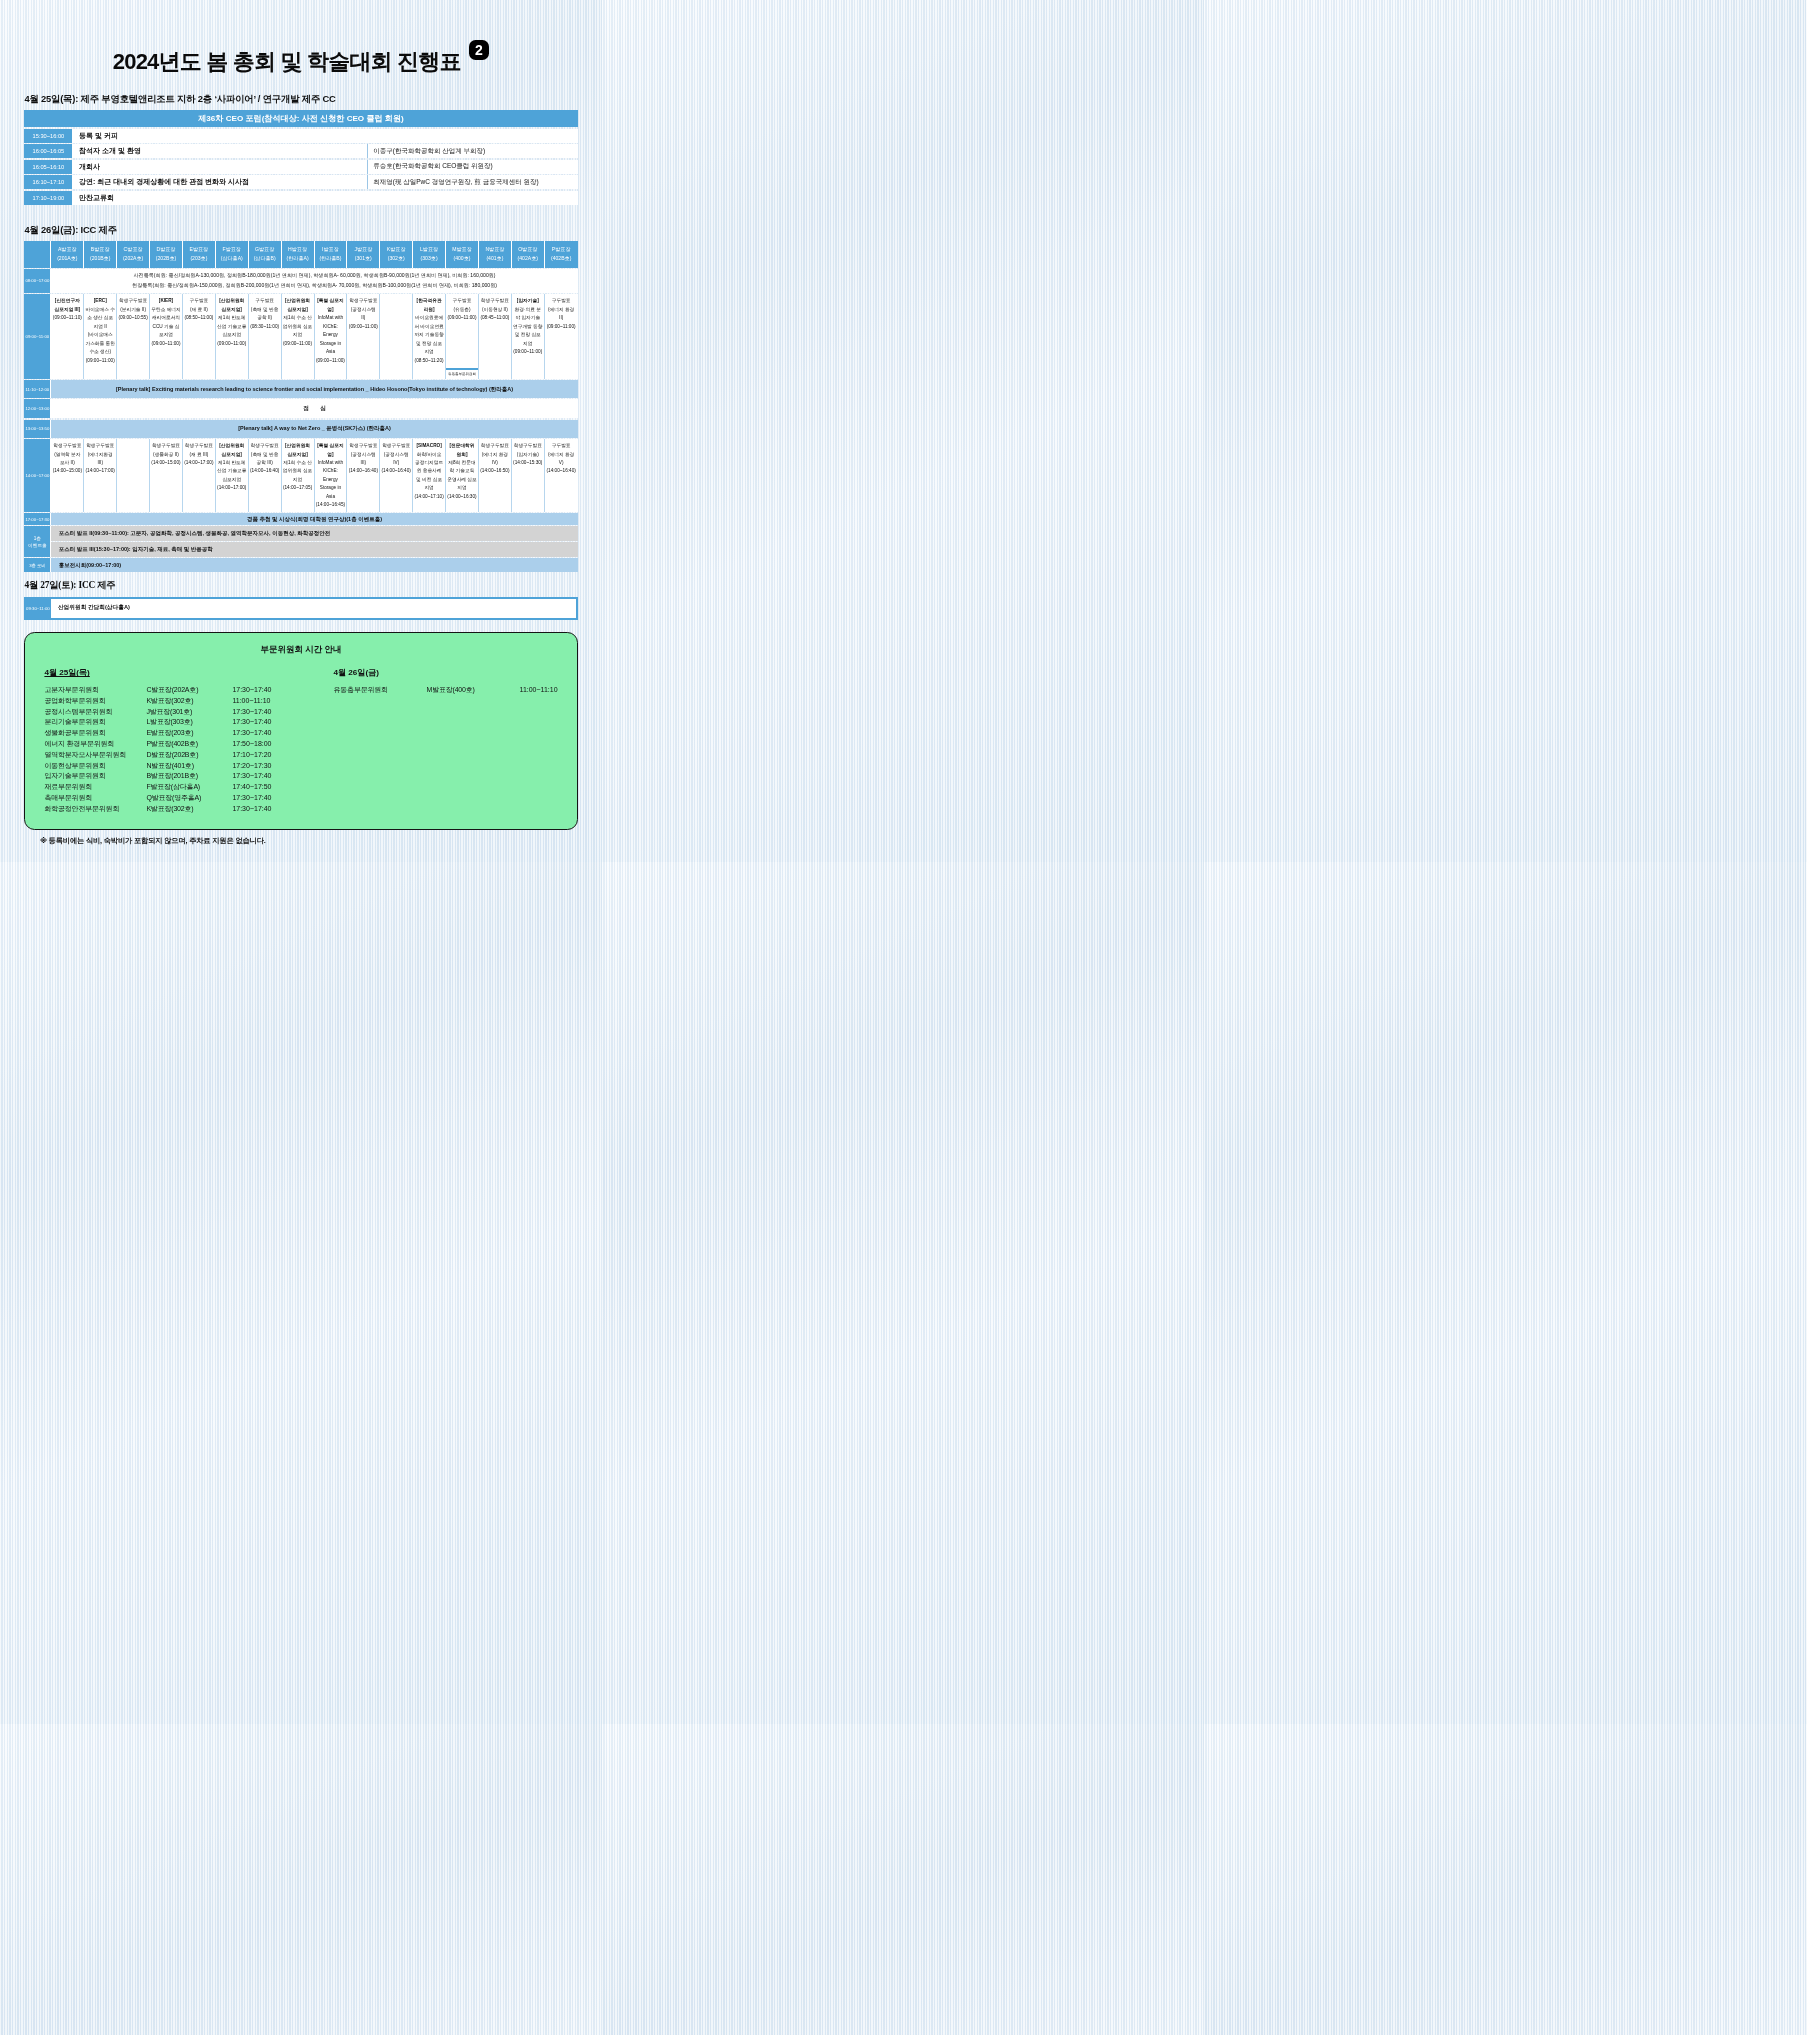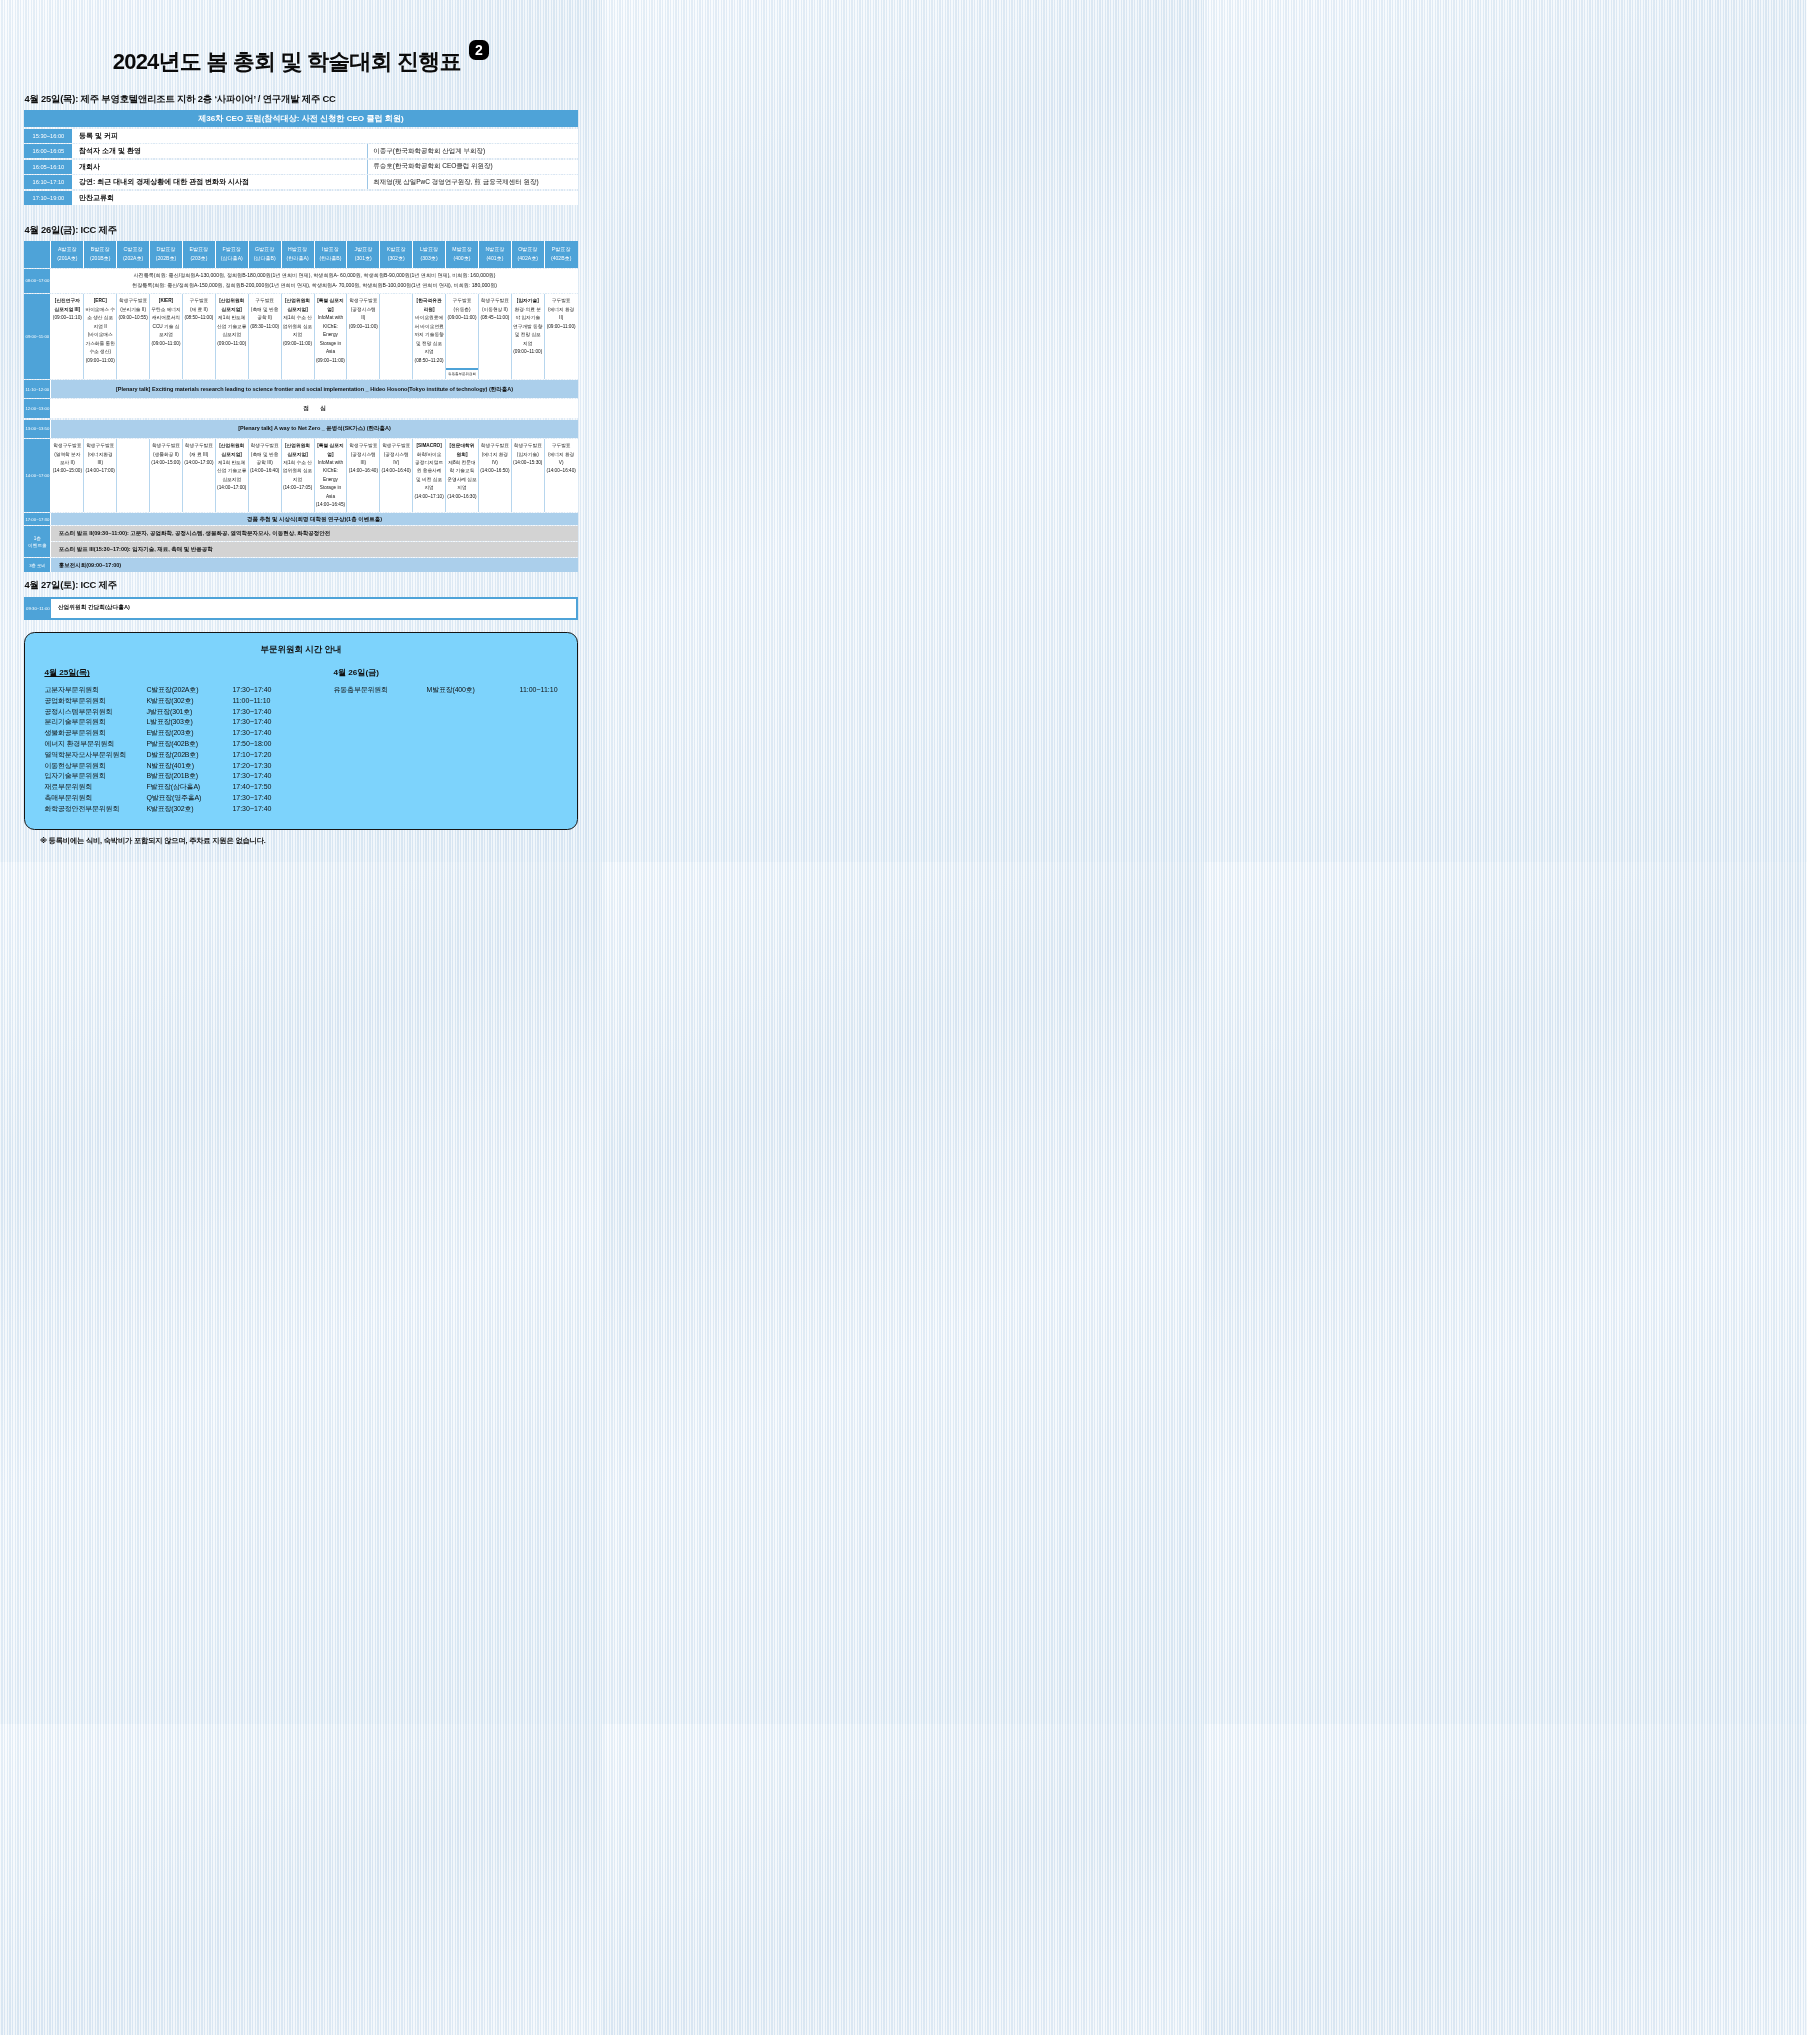--- a/index.html
+++ b/index.html
@@ -81,21 +81,21 @@
   .lobby-cell{background:var(--lb);font-weight:700;font-size:5.5px;display:flex;align-items:center;
     padding:2.4px 7.3px;min-height:14px;}
 
   
   .day3-table{display:grid;grid-template-columns:var(--tcol) 1fr;background:var(--blue);
     padding:2px 2px 2px 0;min-height:23px;margin-bottom:4.1px;}
   .day3-time{color:#fff;font-size:4.3px;display:flex;align-items:center;justify-content:center;text-align:center;}
   .day3-content{background:#fff;font-weight:700;font-size:5.7px;display:flex;align-items:center;padding:2.4px 6.5px;}
 
   
-  .box{margin:12.2px 0 0 0;border:1.6px solid #151515;border-radius:10.6px;background:#7dd3fc;
+  .box{margin:12.2px 0 0 0;border:1.6px solid #151515;border-radius:10.6px;background:#86efac;
     padding:11.4px 19px 14px 19px;}
   .box-title{text-align:center;font-size:8.5px;font-weight:700;margin-bottom:11.4px;}
   .box-cols{display:grid;grid-template-columns:1.22fr 1fr;column-gap:19px;align-items:start;}
   .col-header{font-size:8.1px;font-weight:700;margin-bottom:6.5px;}
   .c-row{display:grid;grid-template-columns:102px 86px 1fr;font-size:7px;line-height:10.8px;}
   .c-row.right{grid-template-columns:93px 93px 1fr;}
   .c-name{letter-spacing:-0.2px;}
   .c-venue{letter-spacing:-0.2px;}
   .footnote{margin:6.5px 0 0 15.5px;font-size:7.3px;font-weight:600;letter-spacing:-0.2px;}
 </style>
@@ -378,21 +378,21 @@
         <div class="poster-row" style="white-space: pre-line;">포스터 발표 III(15:30~17:00): 입자기술, 재료, 촉매 및 반응공학</div>
       </div>
     </div>
 
     <div class="srow-2">
       <div class="t-cell" style="white-space: pre-line;">3층 로비</div>
       <div class="lobby-cell" style="white-space: pre-line;">홍보전시회(09:00~17:00)</div>
     </div>
   </div>
 
-  <div class="sec-heading" style="white-space: pre-line;">4월 27일(토): ICC 제주</div>
+  <div class="sec-heading" style="white-space: pre-line; font-family: Liberation Serif, serif;">4월 27일(토): ICC 제주</div>
   <div class="day3-table">
     <div class="day3-time" style="white-space: pre-line;">09:30~11:00</div>
     <div class="day3-content" style="white-space: pre-line;">산업위원회 간담회(삼다홀A)</div>
   </div>
 
   <div class="box">
     <div class="box-title" style="white-space: pre-line;">부문위원회 시간 안내</div>
     <div class="box-cols">
       <div>
         <div class="col-header" style="white-space: pre-line; text-decoration: underline;">4월 25일(목)</div>

